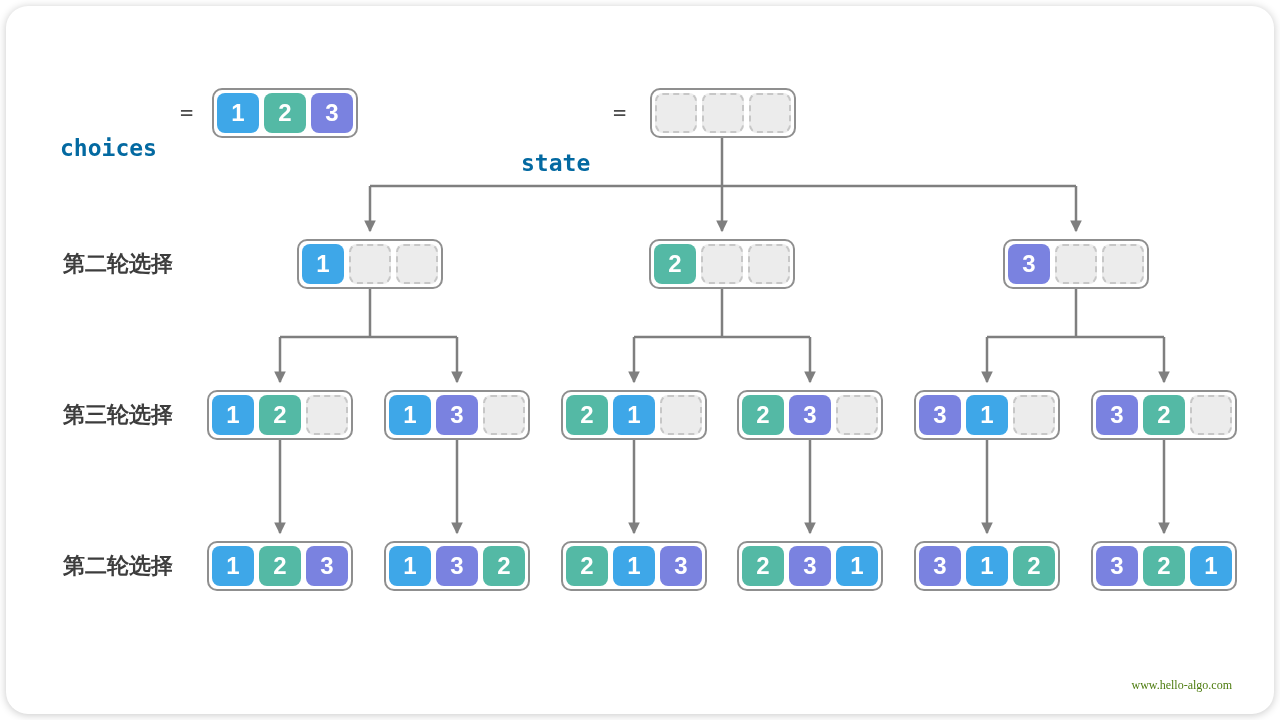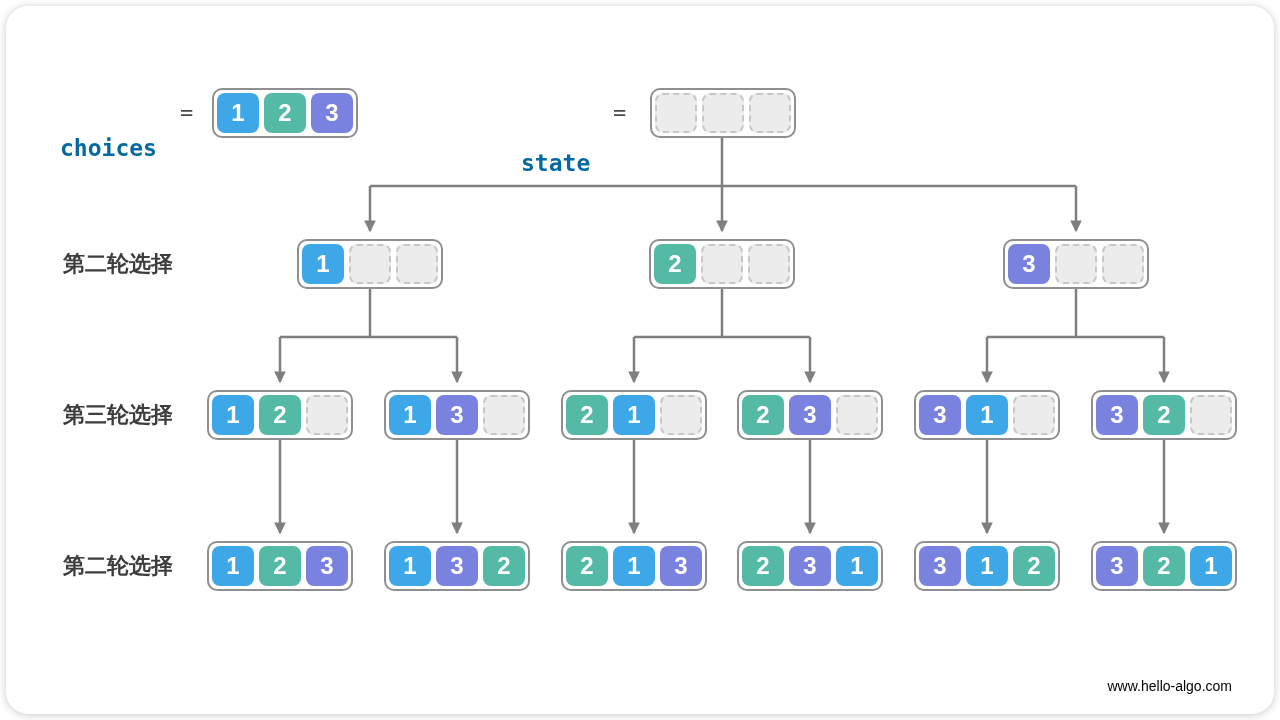--- a/index.html
+++ b/index.html
@@ -12,22 +12,22 @@
         border:2px solid #8f8f8f;border-radius:10px;}
   .cell{width:42px;height:40px;border-radius:8px;display:flex;align-items:center;justify-content:center;
         font-weight:bold;font-size:24px;color:#fff;box-sizing:border-box;
         font-family:"Liberation Sans",sans-serif;}
   .cell.empty{background:#ececec;border:2px dashed #c7c7c7;}
   .mono-label{position:absolute;font-family:"DejaVu Sans Mono","Liberation Mono",monospace;
         font-weight:bold;font-size:23px;color:#0369a1;line-height:27px;margin-top:36px;}
   .eq{position:absolute;font-family:"DejaVu Sans Mono","Liberation Mono",monospace;
         font-size:22px;color:#4a4a4a;line-height:27px;}
   .row-label{position:absolute;font-size:22px;font-weight:600;color:#3d3d3d;line-height:26px;}
-  .watermark{position:absolute;top:678px;right:48px;font-family:Liberation Sans, sans-serif;
-        font-size:14px;color:#000000;}
+  .watermark{position:absolute;top:678px;right:48px;font-family:Liberation Serif, serif;
+        font-size:12px;color:#4d7c0f;}
 </style>
 </head>
 <body>
 
 <div class="canvas">
   <div class="card"></div>
 
   <svg class="connectors">
     <defs>
       <marker id="arrow" markerUnits="userSpaceOnUse" markerWidth="14" markerHeight="14" viewBox="0 0 12 12" refX="10" refY="6" orient="auto">

